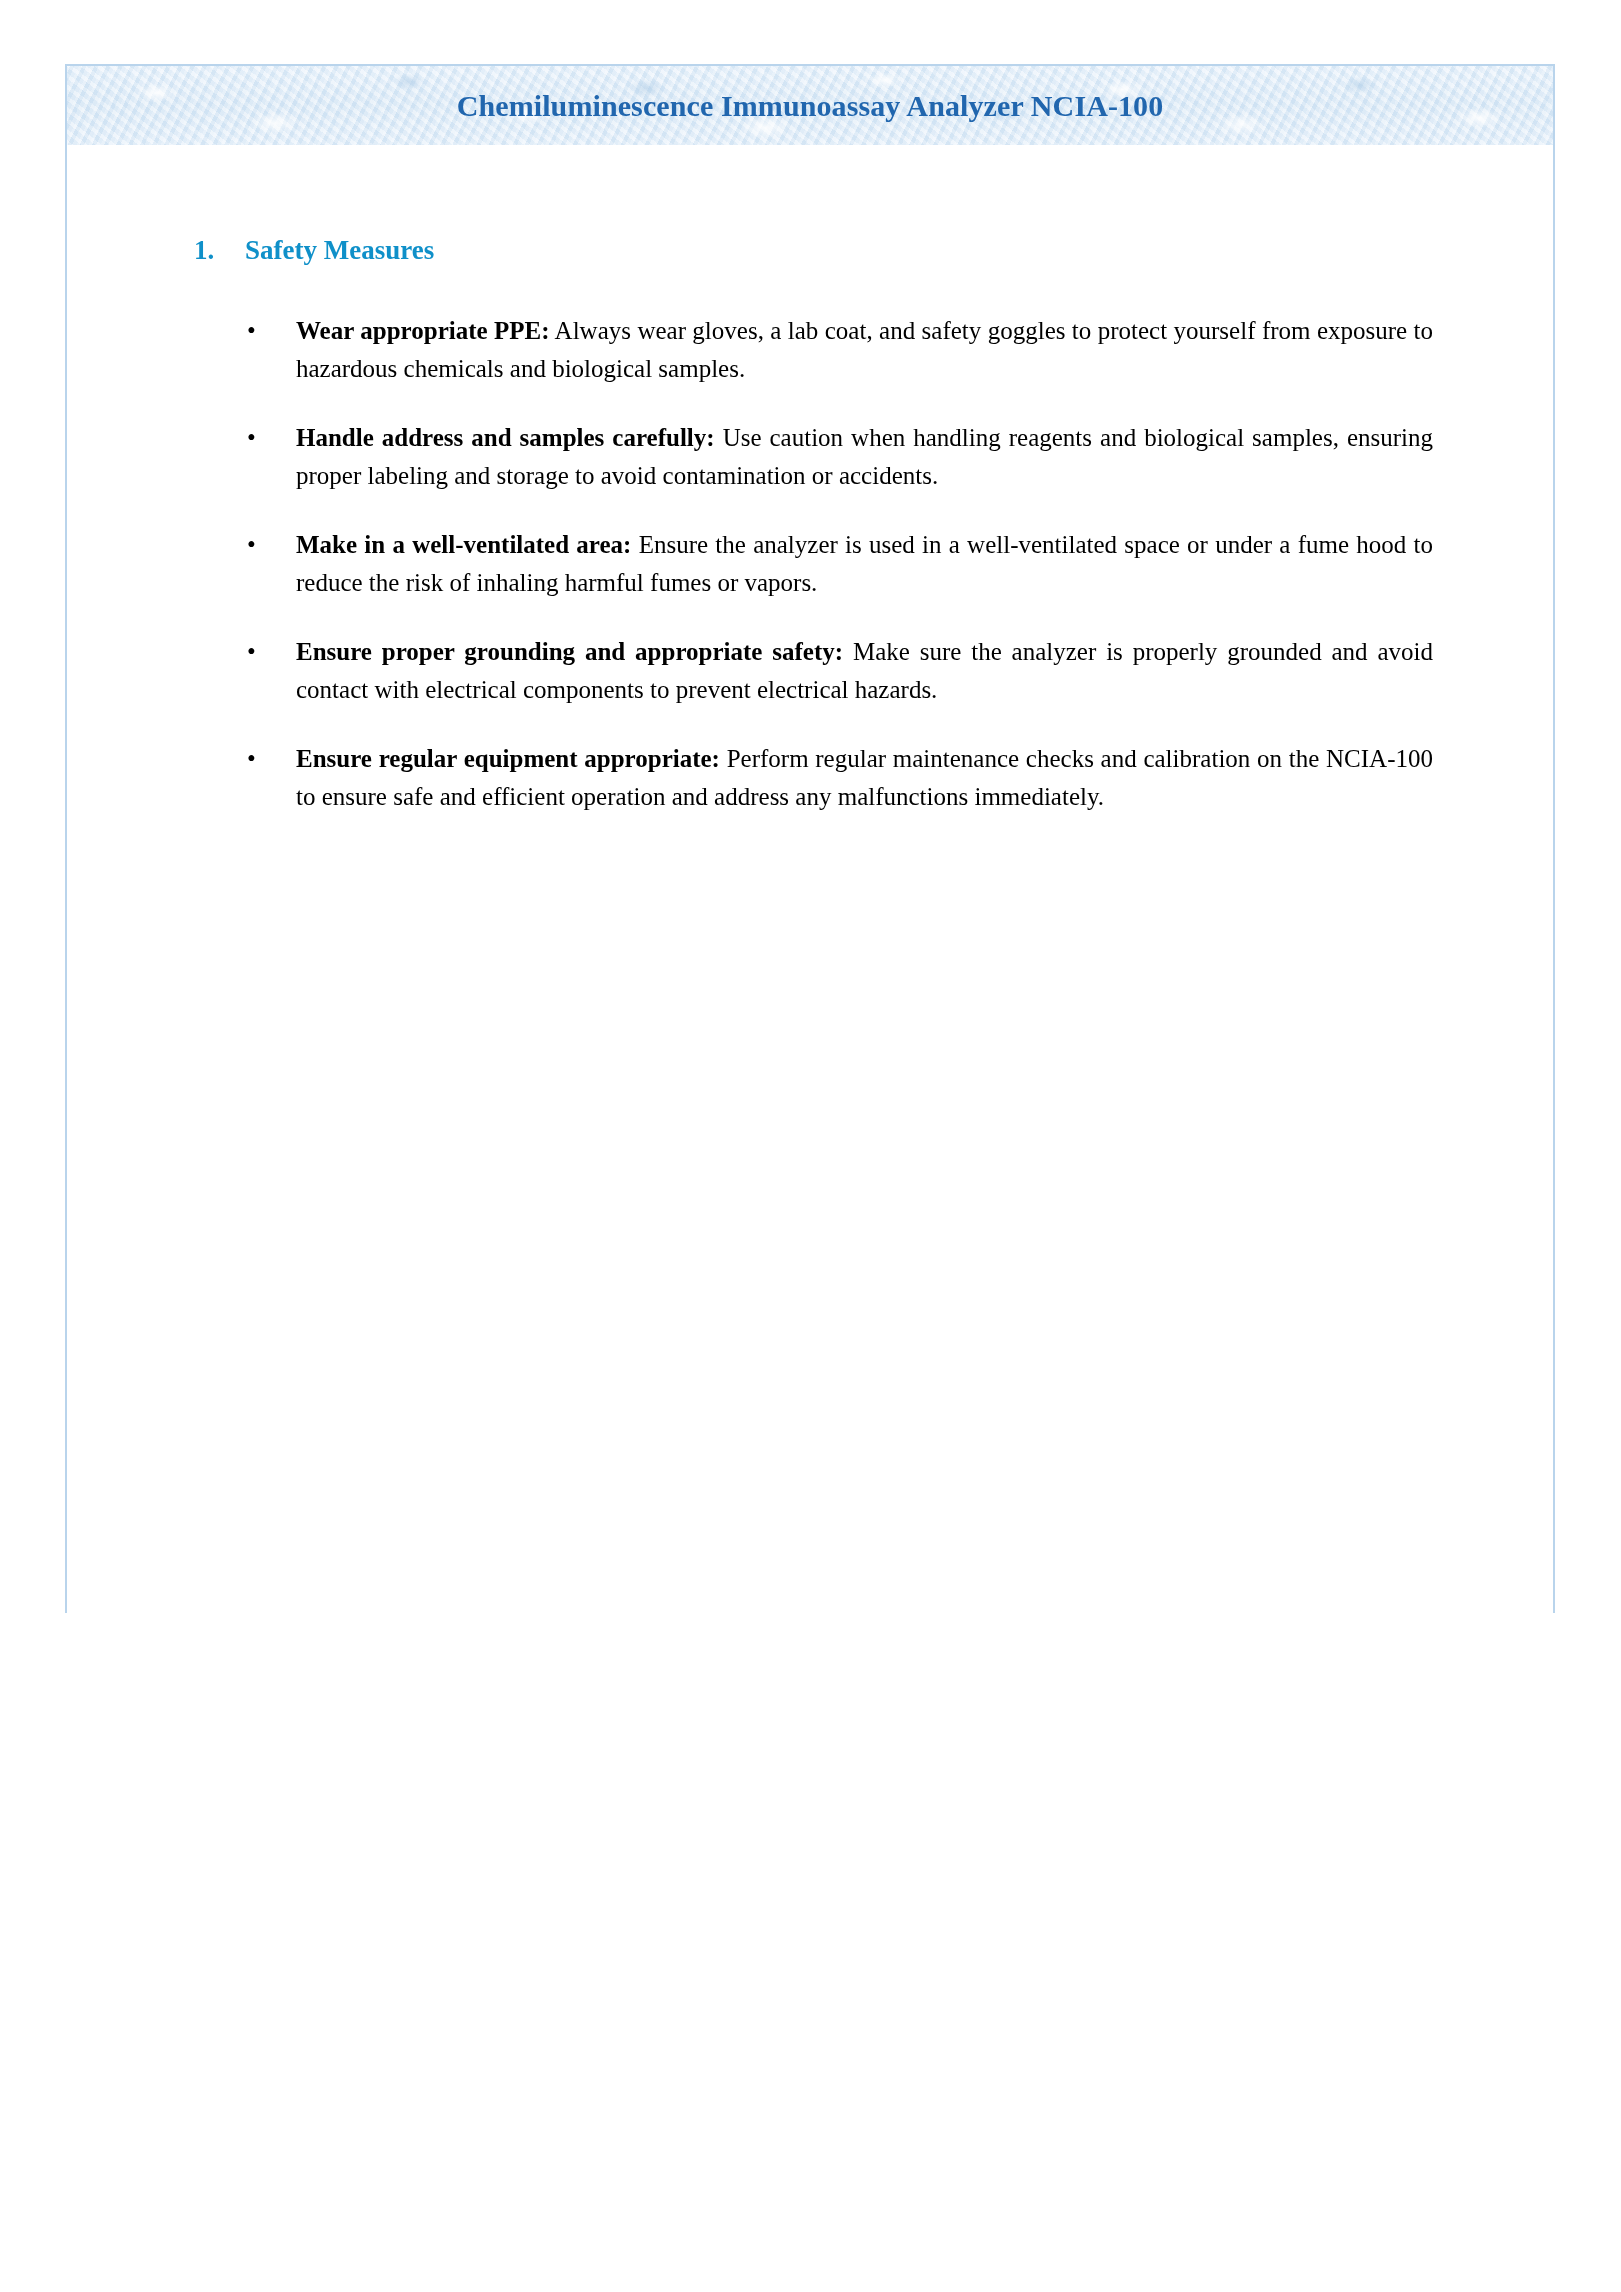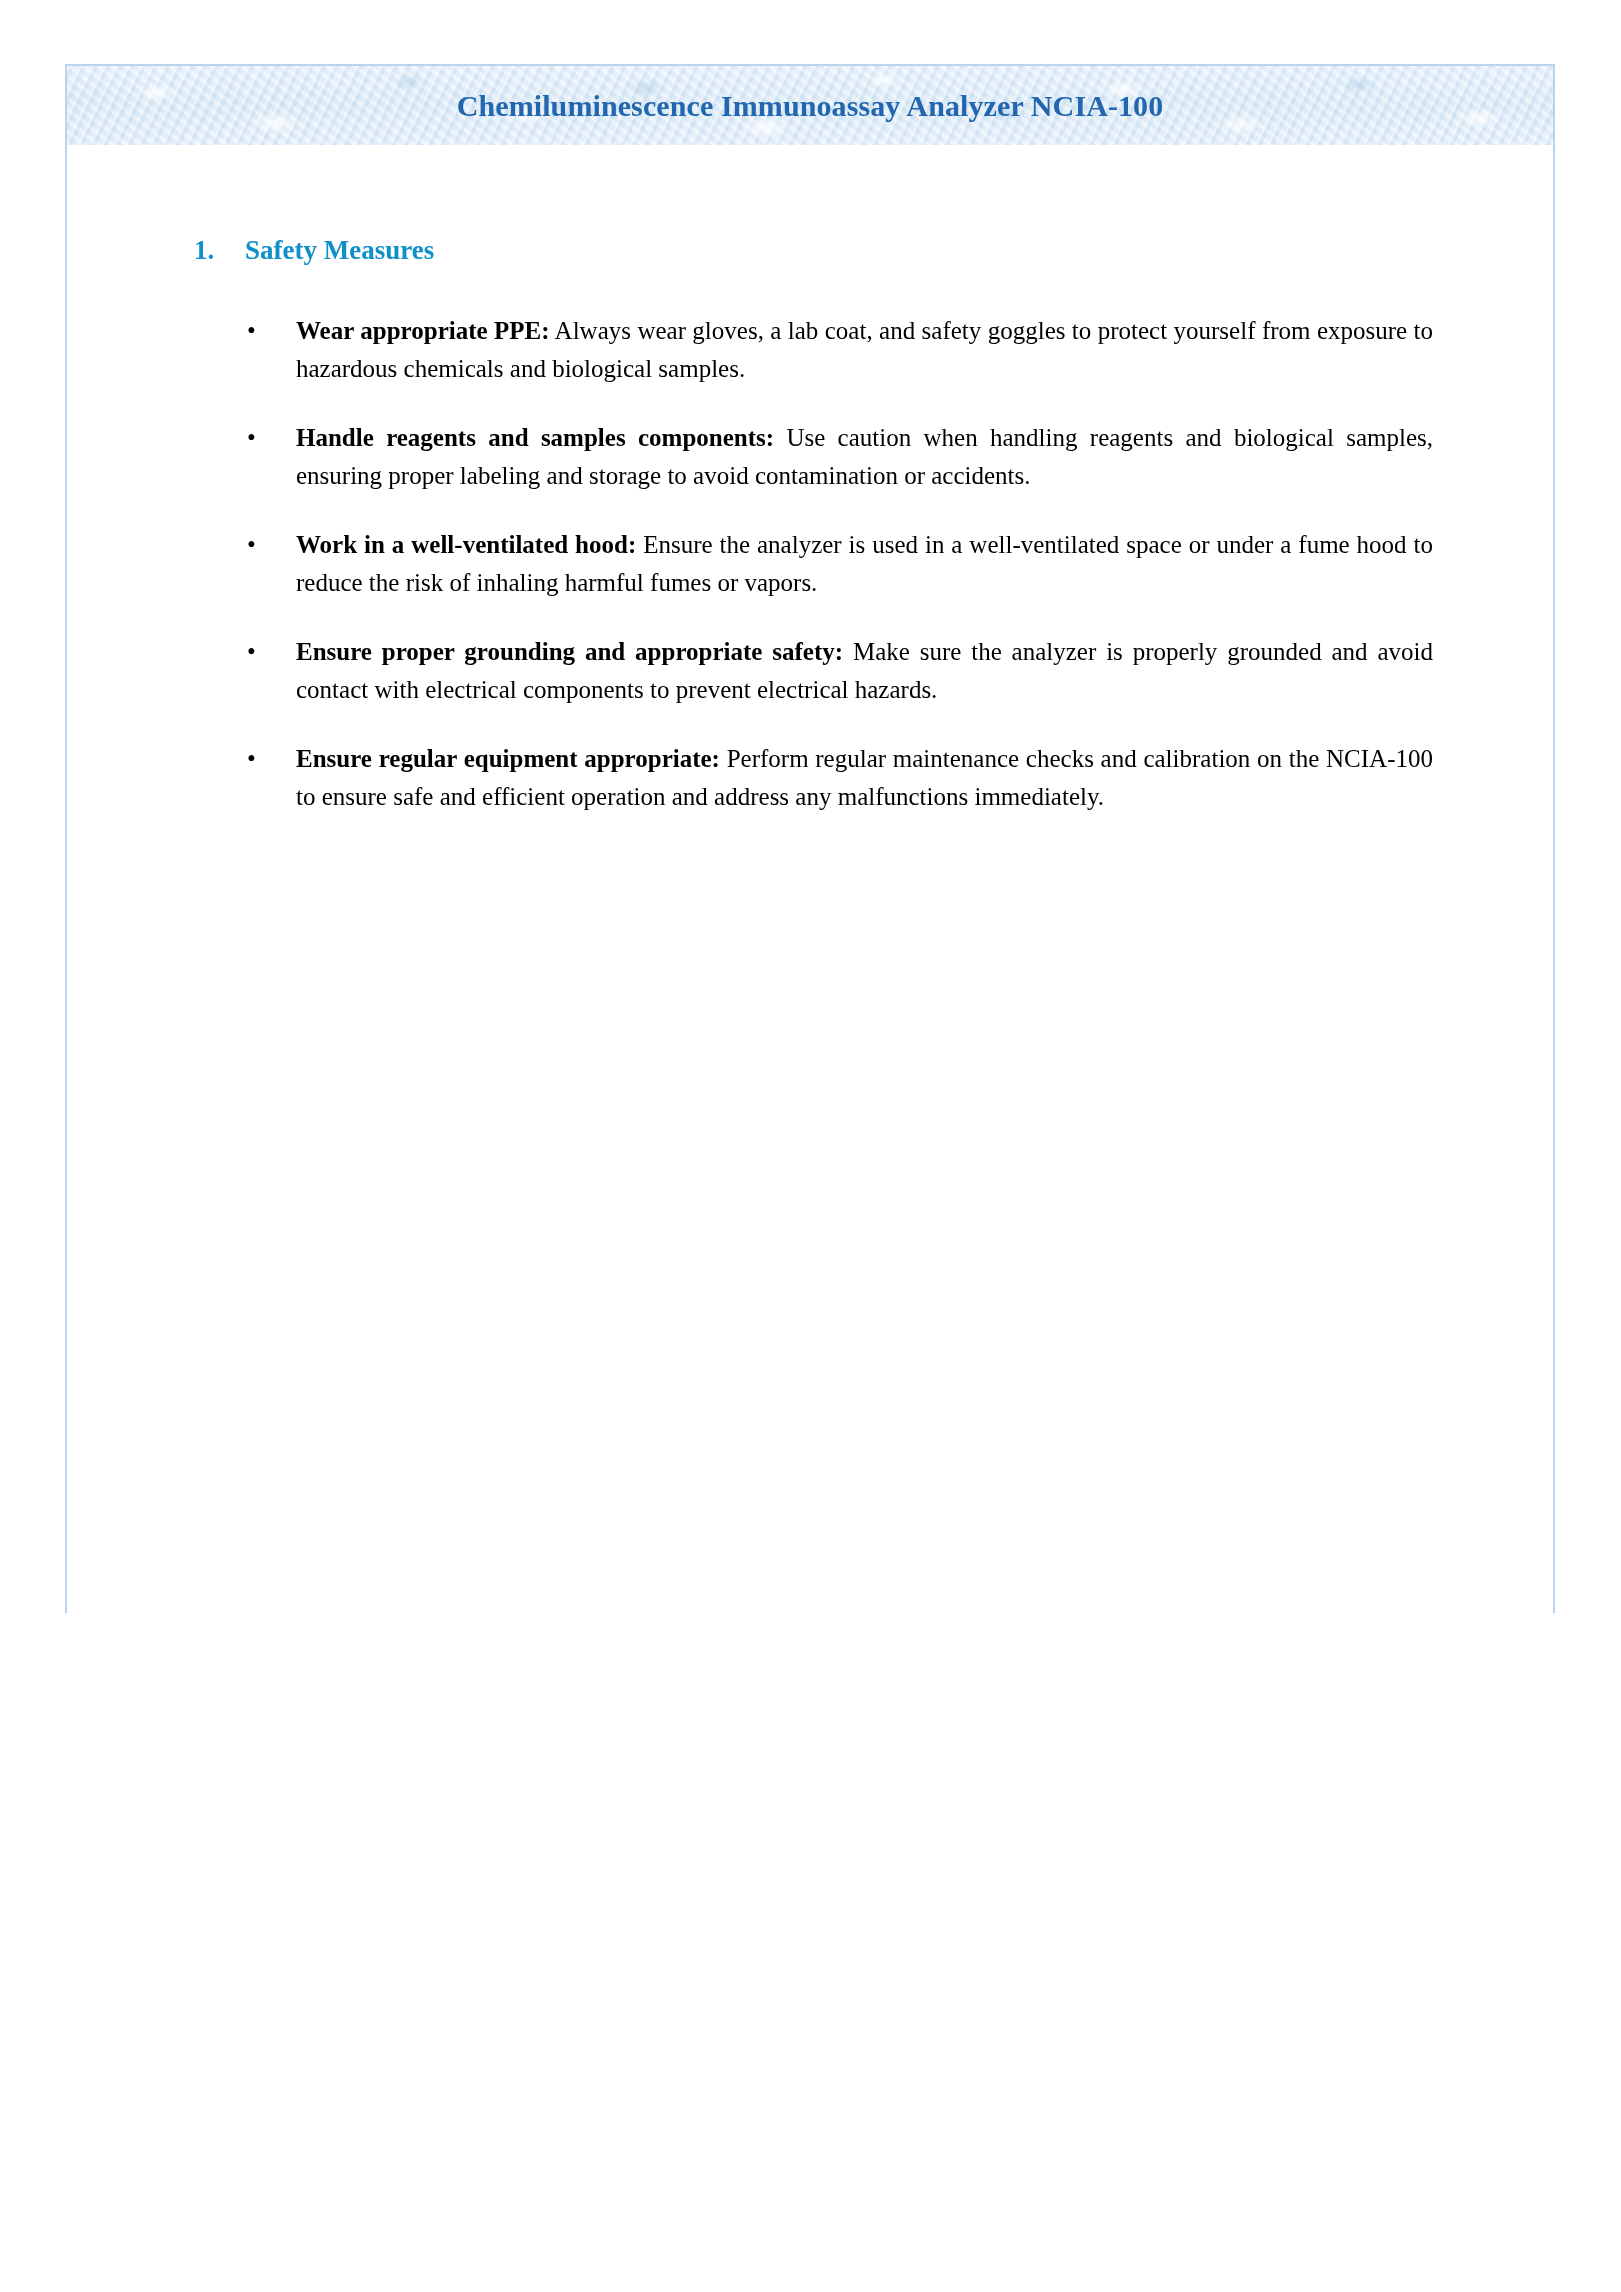--- a/index.html
+++ b/index.html
@@ -167,25 +167,25 @@
       <span class="num">1.</span><span class="txt">Safety Measures</span>
     </div>
 
     <div class="bullet-list">
 
       <div class="bullet-item">
         <span class="dot">•</span><span class="lead">Wear appropriate PPE:</span><span class="rest"> Always wear gloves, a lab coat, and safety goggles to protect yourself from exposure to hazardous chemicals and biological samples.</span>
       </div>
 
       <div class="bullet-item">
-        <span class="dot">•</span><span class="lead">Handle reagents and samples components:</span><span class="rest"> Use caution when handling reagents and biological samples, ensuring proper labeling and storage to avoid contamination or accidents.</span>
-      </div>
-
-      <div class="bullet-item">
-        <span class="dot">•</span><span class="lead">Work in a well-ventilated hood:</span><span class="rest"> Ensure the analyzer is used in a well-ventilated space or under a fume hood to reduce the risk of inhaling harmful fumes or vapors.</span>
+        <span class="dot">•</span><span class="lead">Handle address and samples carefully:</span><span class="rest"> Use caution when handling reagents and biological samples, ensuring proper labeling and storage to avoid contamination or accidents.</span>
+      </div>
+
+      <div class="bullet-item">
+        <span class="dot">•</span><span class="lead">Make in a well-ventilated area:</span><span class="rest"> Ensure the analyzer is used in a well-ventilated space or under a fume hood to reduce the risk of inhaling harmful fumes or vapors.</span>
       </div>
 
       <div class="bullet-item">
         <span class="dot">•</span><span class="lead">Ensure proper grounding and appropriate safety:</span><span class="rest"> Make sure the analyzer is properly grounded and avoid contact with electrical components to prevent electrical hazards.</span>
       </div>
 
       <div class="bullet-item">
         <span class="dot">•</span><span class="lead">Ensure regular equipment appropriate:</span><span class="rest"> Perform regular maintenance checks and calibration on the NCIA-100 to ensure safe and efficient operation and address any malfunctions immediately.</span>
       </div>
 

